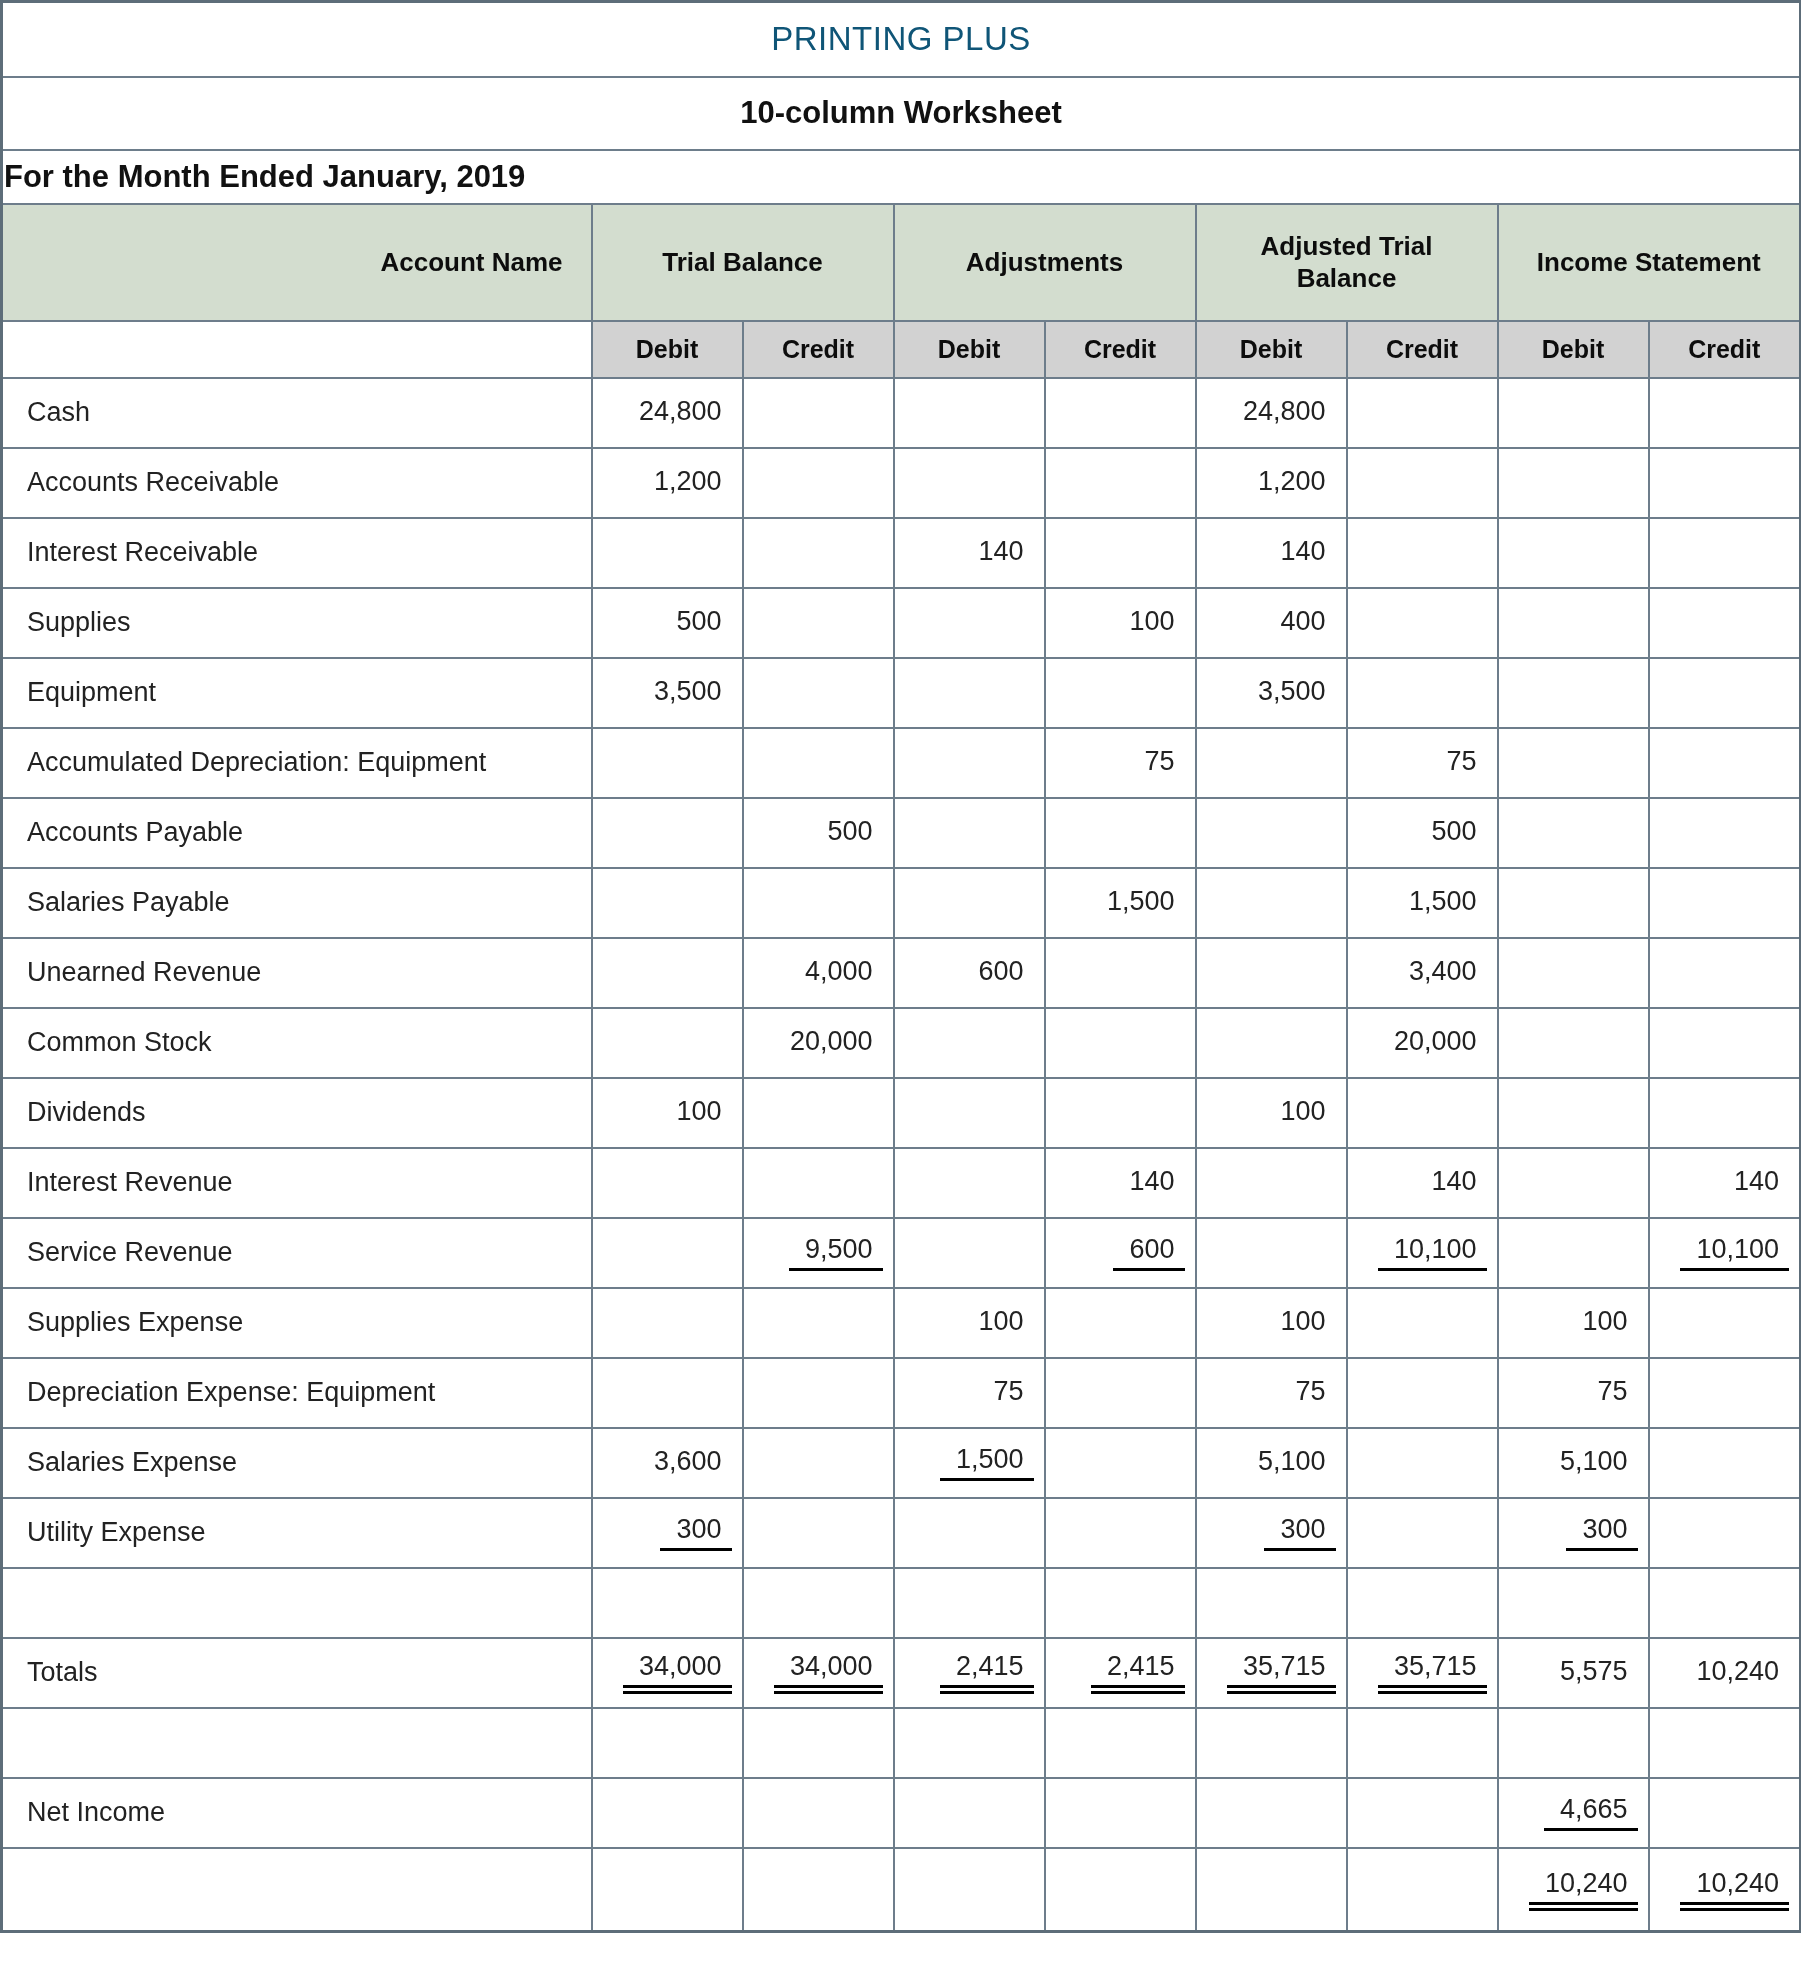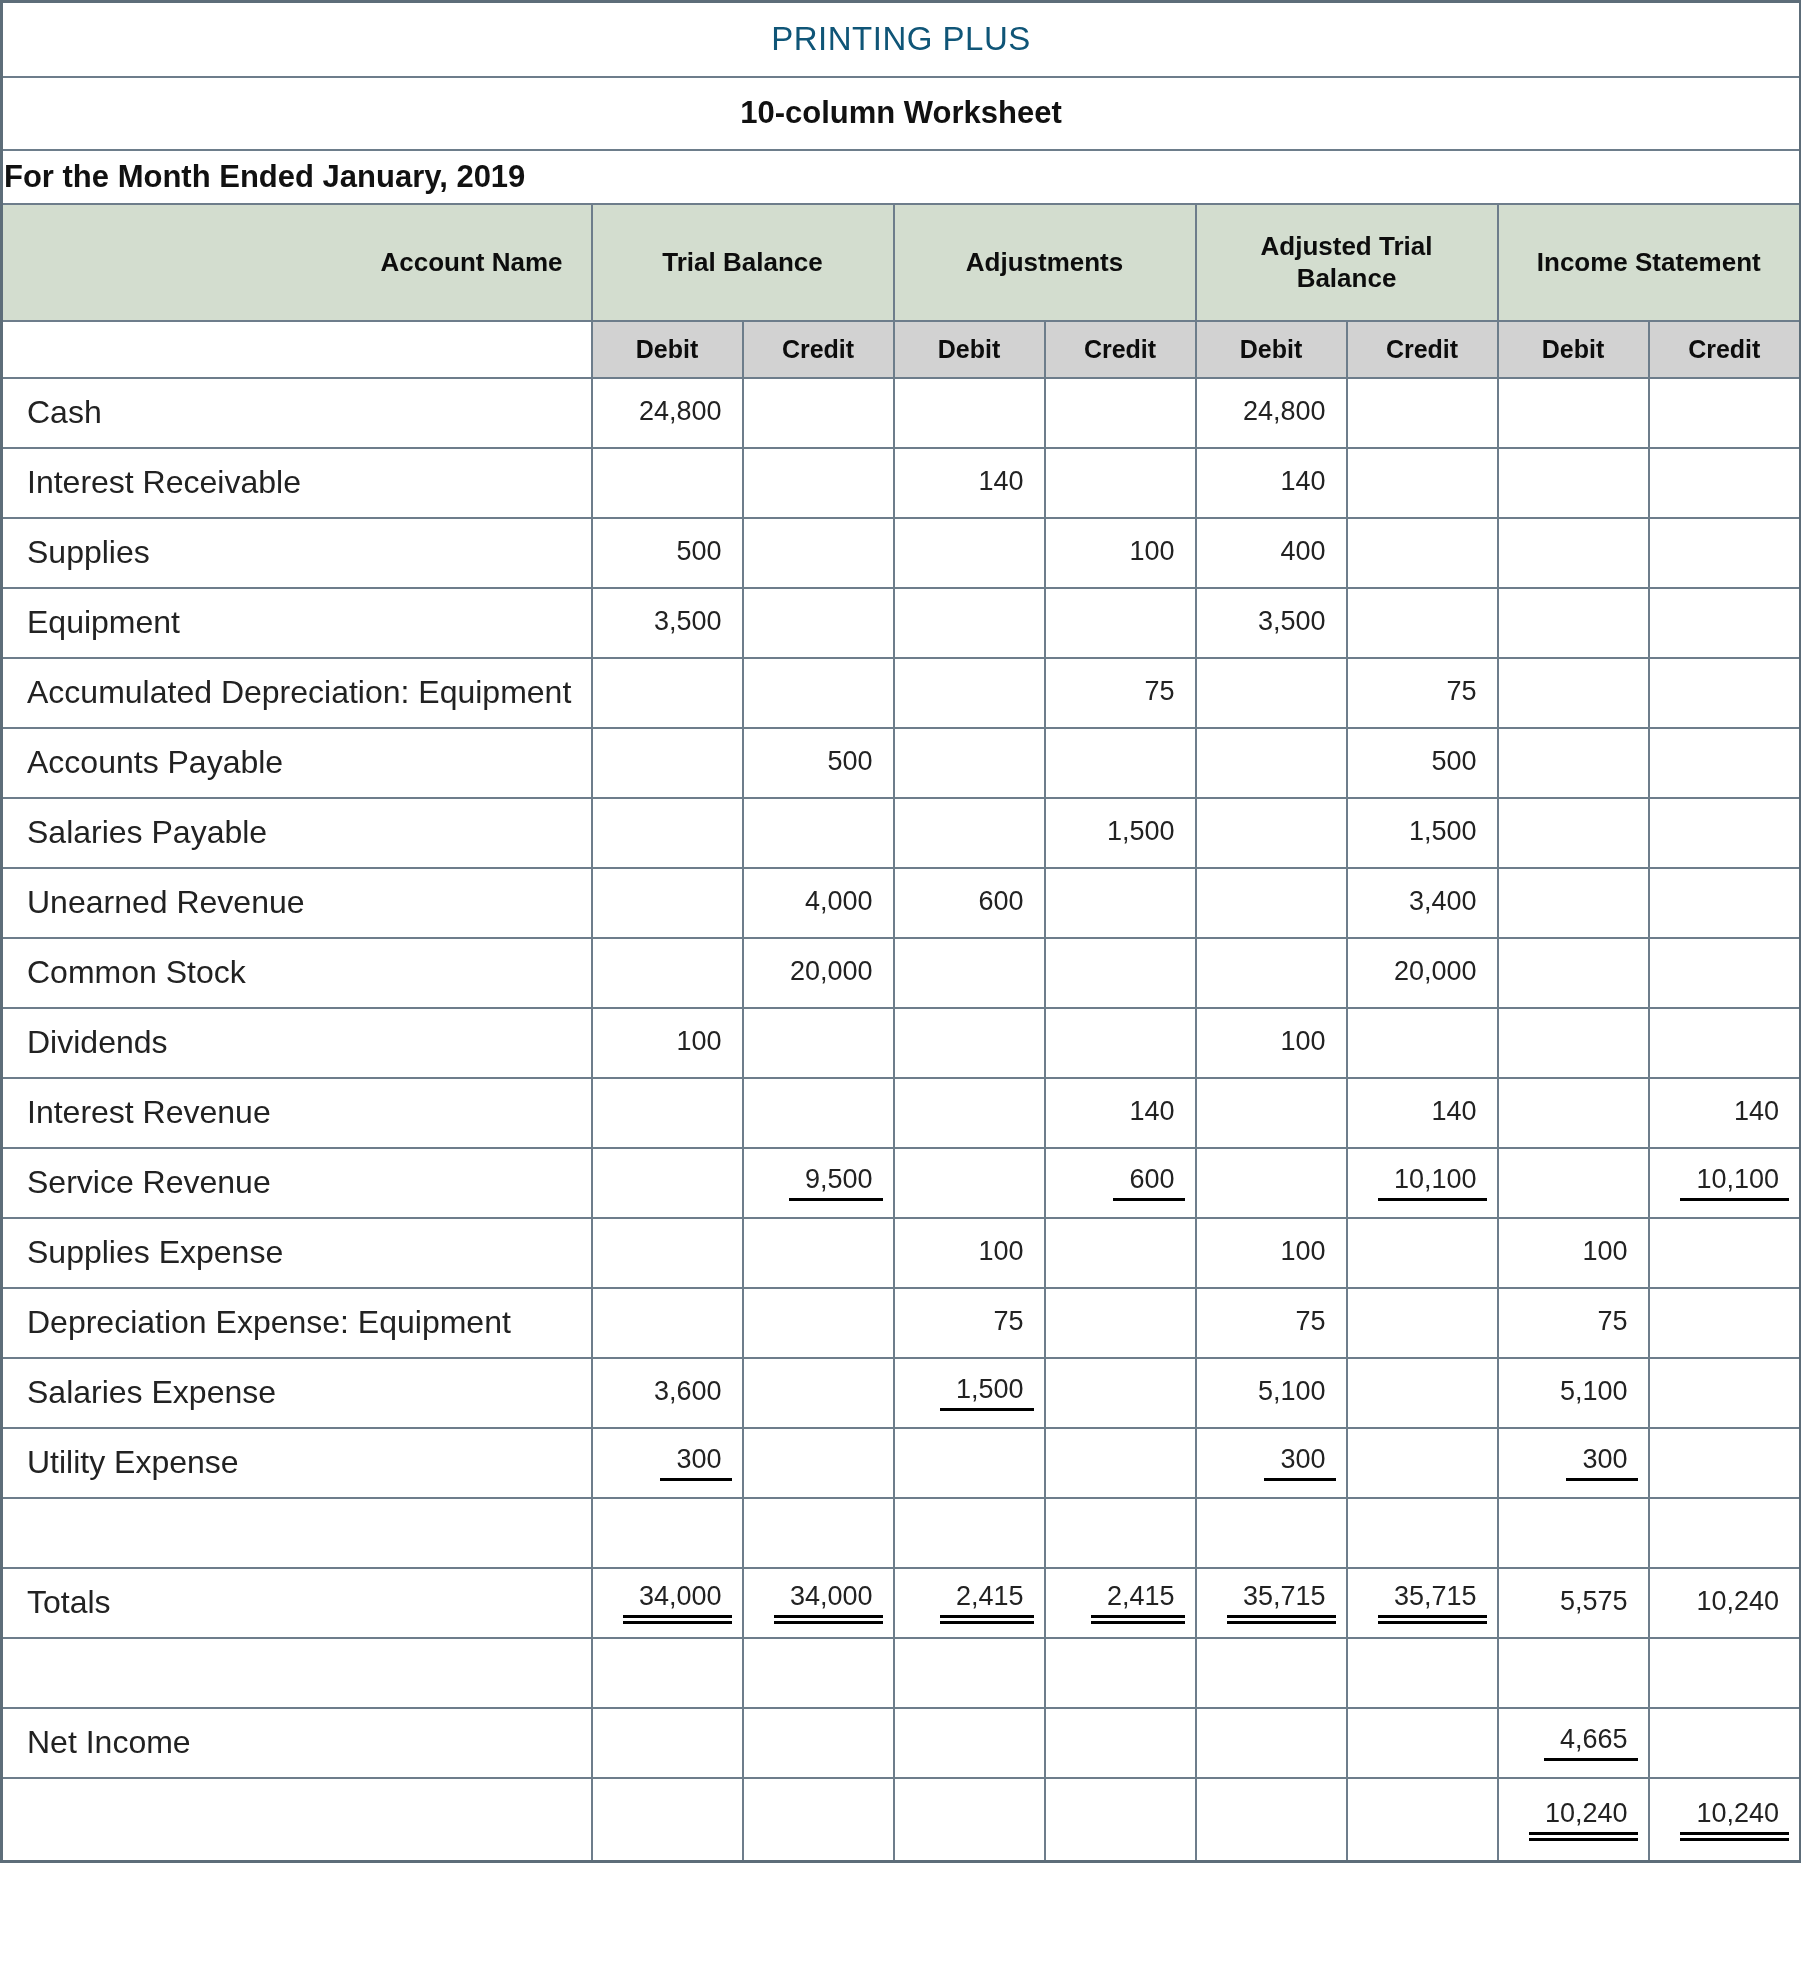--- a/index.html
+++ b/index.html
@@ -49,21 +49,21 @@
     text-align:center;
     color:#0d0d0d;
   }
   tr.shead td.acct{background:#ffffff;}
   
   #rows tr{height:70px;}
   #rows tr:last-child{height:84px;}
   td.acct{
     text-align:left;
     padding-left:24px;
-    font-size:32px;
+    font-size:27px;
     color:#222;
   }
   td.num{
     text-align:right;
     padding-right:10px;
     font-size:27px;
     color:#222;
   }
   td.num span{
     display:inline-block;
@@ -122,20 +122,31 @@
         <td class="num"><span>24,800</span></td>
         <td class="num"></td>
         <td class="num"></td>
         <td class="num"></td>
         <td class="num"><span>24,800</span></td>
         <td class="num"></td>
         <td class="num"></td>
         <td class="num"></td>
       </tr>
       <tr>
+        <td class="acct">Accounts Receivable</td>
+        <td class="num"><span>1,200</span></td>
+        <td class="num"></td>
+        <td class="num"></td>
+        <td class="num"></td>
+        <td class="num"><span>1,200</span></td>
+        <td class="num"></td>
+        <td class="num"></td>
+        <td class="num"></td>
+      </tr>
+      <tr>
         <td class="acct">Interest Receivable</td>
         <td class="num"></td>
         <td class="num"></td>
         <td class="num"><span>140</span></td>
         <td class="num"></td>
         <td class="num"><span>140</span></td>
         <td class="num"></td>
         <td class="num"></td>
         <td class="num"></td>
       </tr>

